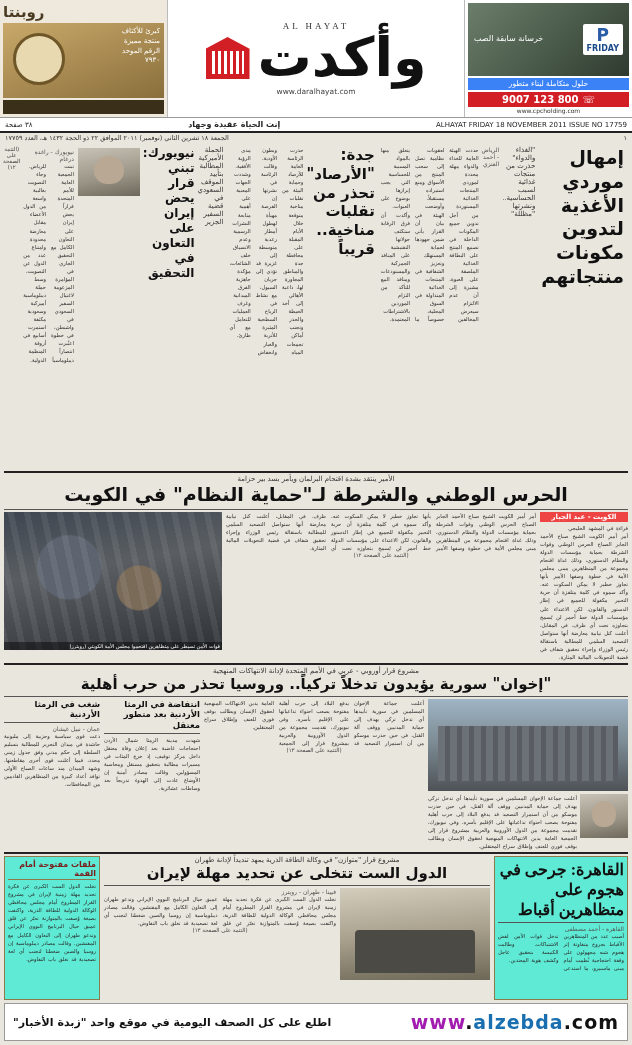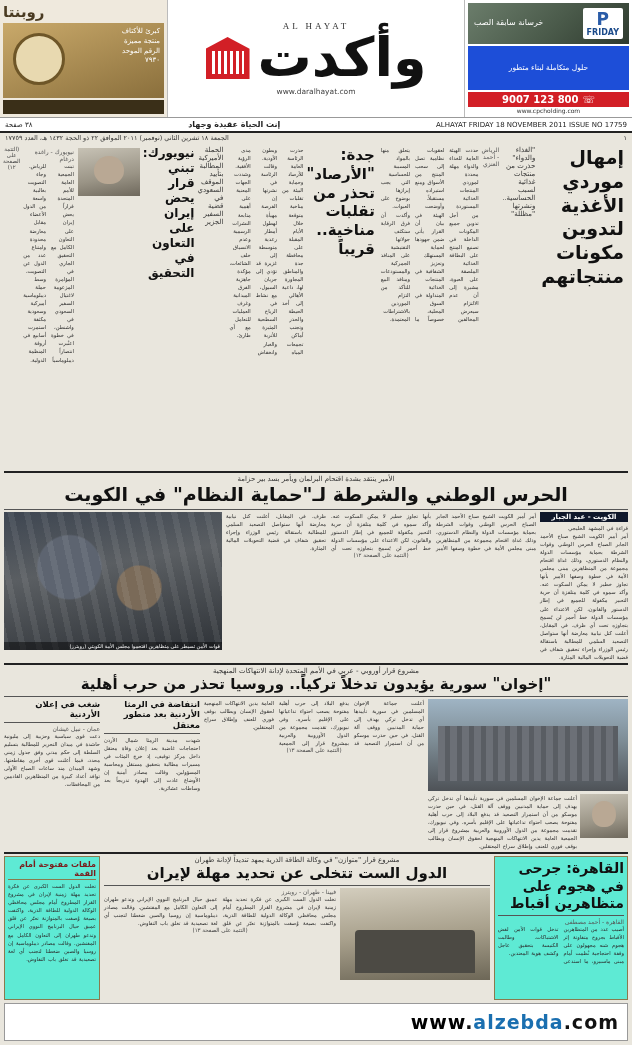--- a/index.html
+++ b/index.html
@@ -39,23 +39,23 @@
   }
   .ad-left .premco {
     background: #fff; color: #1a4a8a;
     font-weight: bold; font-size: 8px;
     padding: 2px 4px; border-radius: 2px;
     text-align: center; line-height: 1.1;
   }
   .ad-left .premco .p-big { font-size: 17px; display:block; color:#2a5ca8; }
   .ad-top-text { font-size: 8px; text-align: center; line-height: 1.3; }
   .ad-left .ad-mid {
-    background: #1d4ed8; color: #fff;
+    background: #3b82f6; color: #fff;
     font-size: 7.5px; text-align: center;
-    padding: 17px 2px; line-height: 1.3;
+    padding: 1px 2px; line-height: 1.3;
     margin-top: 2px;
   }
   .ad-left .ad-bot {
     background: #d21f26; color: #fff;
     font-size: 10px; font-weight: bold;
     text-align: center; padding: 2px;
     margin-top: 2px;
     display:flex; align-items:center; justify-content:center; gap:4px;
   }
   .ad-left .ad-url { font-size: 6px; color: #333; background:#fff; text-align:center; }
@@ -139,21 +139,21 @@
   .sec1-mid  { flex:1; display:flex; flex-direction:row; gap:3px; }
   .sec1-right{ width: 88px; display:flex; flex-direction:column; gap:3px; }
 
   .hl {
     font-weight: bold; color: #111; text-align: right;
     line-height: 1.25; font-family: "DejaVu Sans", sans-serif;
   }
   .hl-xl { font-size: 19px; }
   .hl-l  { font-size: 15px; }
   .hl-m  { font-size: 12px; }
-  .hl-s  { font-size: 14px; }
+  .hl-s  { font-size: 16px; font-family: Liberation Serif, serif; }
   .hl-xs { font-size: 8.5px; }
   .kicker { font-size: 7px; color: #333; text-align: right; }
   .byline { font-size: 6px; color: #555; text-align: right; }
 
   .rule { border-top: 1px solid #555; margin: 2px 0; }
   .rule-thick { border-top: 2px solid #222; margin: 2px 0; }
 
   
   .body {
     font-size: 5.2px; line-height: 1.55; color: #2a2a2a;
@@ -219,31 +219,31 @@
   .box {
     border: 1px solid #777; padding: 3px; background: #f3f1ea;
   }
   .box-tan { background:#5eead4; border:1px solid #8a7a4e; }
   .box-head {
     font-size: 8px; font-weight: bold; text-align:right; color:#7a1d1d;
     border-bottom:1px solid #8a7a4e; padding-bottom:1px; margin-bottom:2px;
   }
   .mini-item { font-size:5.6px; text-align:right; line-height:1.5; color:#333; border-bottom:1px dotted #aaa; padding:1px 0;}
 
-  .redbar { background:#0f172a; color:#fff; font-size:7px; font-weight:bold; text-align:center; padding:1px; }
+  .redbar { background:#ef4444; color:#fff; font-size:7px; font-weight:bold; text-align:center; padding:1px; }
 
   
   .footer-ad {
     height: 38px; margin: 3px 4px 4px;
     background: #fff; border: 1px solid #999;
     display:flex; align-items:center; justify-content:space-between;
     padding: 0 8px;
   }
   .footer-url { font-size: 19px; font-weight: bold; letter-spacing: 1px; }
-  .footer-url .w { color:#000000; }
+  .footer-url .w { color:#a21caf; }
   .footer-url .a { color:#1a6fb0; }
   .footer-url .z { color:#111; }
   .footer-txt { font-size: 11px; font-weight: bold; color:#111; }
 
   .weather-strip{
     display:flex; gap:2px; font-size:5.5px; color:#333; justify-content:space-around;
     border-top:1px solid #999; border-bottom:1px solid #999; padding:1px 0;
   }
   .sun { width:9px;height:9px;border-radius:50%;background:#e8b21f;display:inline-block;}
 </style>
@@ -401,21 +401,21 @@
         <div style="flex:1;">
           <div class="body c3">أعلنت جماعة الإخوان المسلمين في سورية تأييدها أي تدخل تركي يهدف إلى حماية المدنيين ووقف آلة القتل، في حين حذرت موسكو من أن استمرار التصعيد قد يدفع البلاد إلى حرب أهلية مفتوحة يصعب احتواء تداعياتها على الإقليم بأسره. وفي نيويورك، تقدمت مجموعة من الدول الأوروبية والعربية بمشروع قرار إلى الجمعية العامة يدين الانتهاكات المنهجية لحقوق الإنسان ويطالب بوقف فوري للعنف وإطلاق سراح المعتقلين.</div>
           <div class="more">(التتمة على الصفحة ١٣)</div>
         </div>
         <div style="width:96px;">
           <div class="hl hl-xs">انتفاضة في الرمثا الأردنية بعد متطور معتقل</div>
           <div class="rule"></div>
           <div class="body">شهدت مدينة الرمثا شمال الأردن احتجاجات غاضبة بعد إعلان وفاة معتقل داخل مركز توقيف، إذ خرج المئات في مسيرات مطالبة بتحقيق مستقل ومحاسبة المسؤولين. وقالت مصادر أمنية إن الأوضاع عادت إلى الهدوء تدريجاً بعد وساطات عشائرية.</div>
         </div>
         <div style="width:96px;">
-          <div class="hl hl-xs">شغب في إعلان الأردنية</div>
+          <div class="hl hl-xs">شغب في الرمثا الأردنية</div>
           <div class="rule"></div>
           <div class="byline">عمان - نبيل غيشان</div>
           <div class="body">دعت قوى سياسية وحزبية إلى مليونية حاشدة في ميدان التحرير للمطالبة بتسليم السلطة إلى حكم مدني وفق جدول زمني محدد، فيما أعلنت قوى أخرى مقاطعتها. وشهد الميدان منذ ساعات الصباح الأولى توافد أعداد كبيرة من المتظاهرين القادمين من المحافظات.</div>
         </div>
       </div>
     </div>
 
     <div class="rule-thick"></div>
 
     <div class="row" style="flex:1;">
@@ -447,15 +447,16 @@
         <div class="body">تخلت الدول الست الكبرى عن فكرة تحديد مهلة زمنية لإيران في مشروع القرار المطروح أمام مجلس محافظي الوكالة الدولية للطاقة الذرية، واكتفت بصيغة وُصفت بالمتوازنة تعبّر عن قلق عميق حيال البرنامج النووي الإيراني وتدعو طهران إلى التعاون الكامل مع المفتشين. وقالت مصادر ديبلوماسية إن روسيا والصين ضغطتا لتجنب أي لغة تصعيدية قد تغلق باب التفاوض.</div>
       </div>
     </div>
 
   </div>
 
   <div class="footer-ad">
     <div class="footer-url">
       <span class="w">www</span><span class="z">.</span><span class="a">alzebda</span><span class="z">.com</span>
     </div>
+    <div class="footer-txt">اطلع على كل الصحف اليومية في موقع واحد "زبدة الأخبار"</div>
   </div>
 
 </div>
 
 </body></html>

